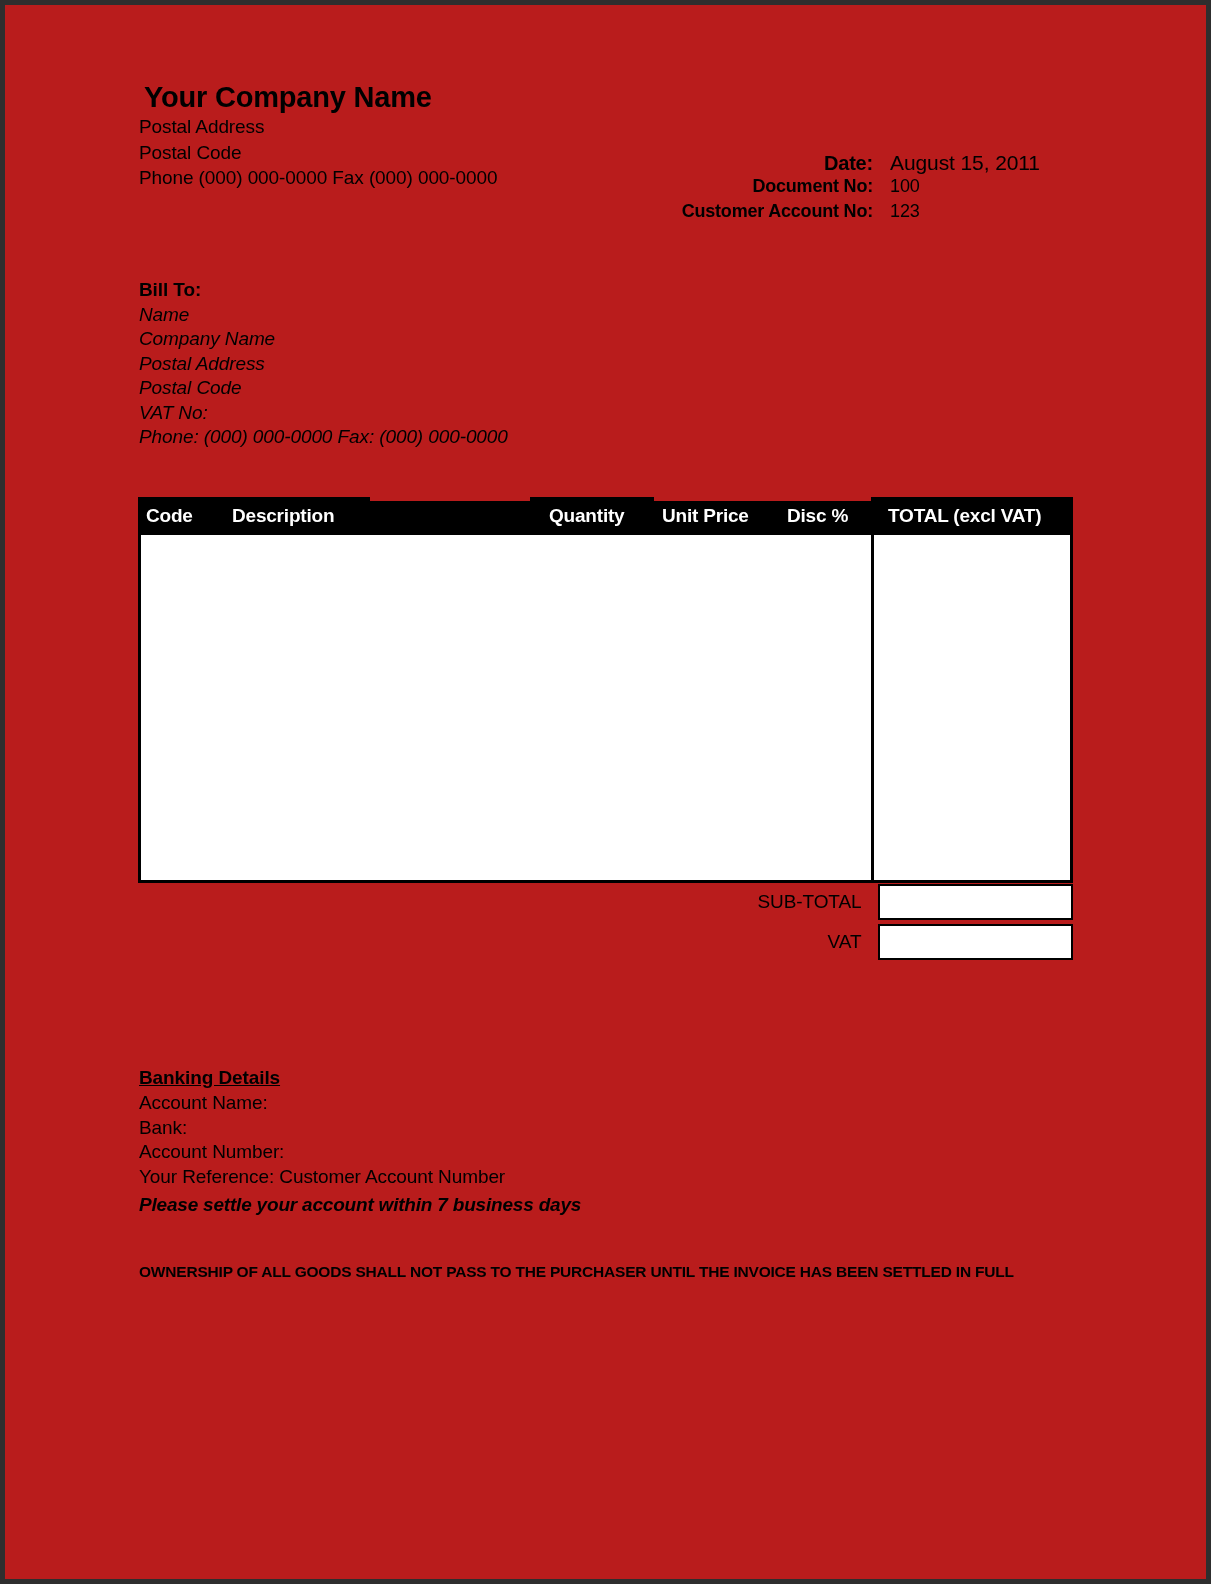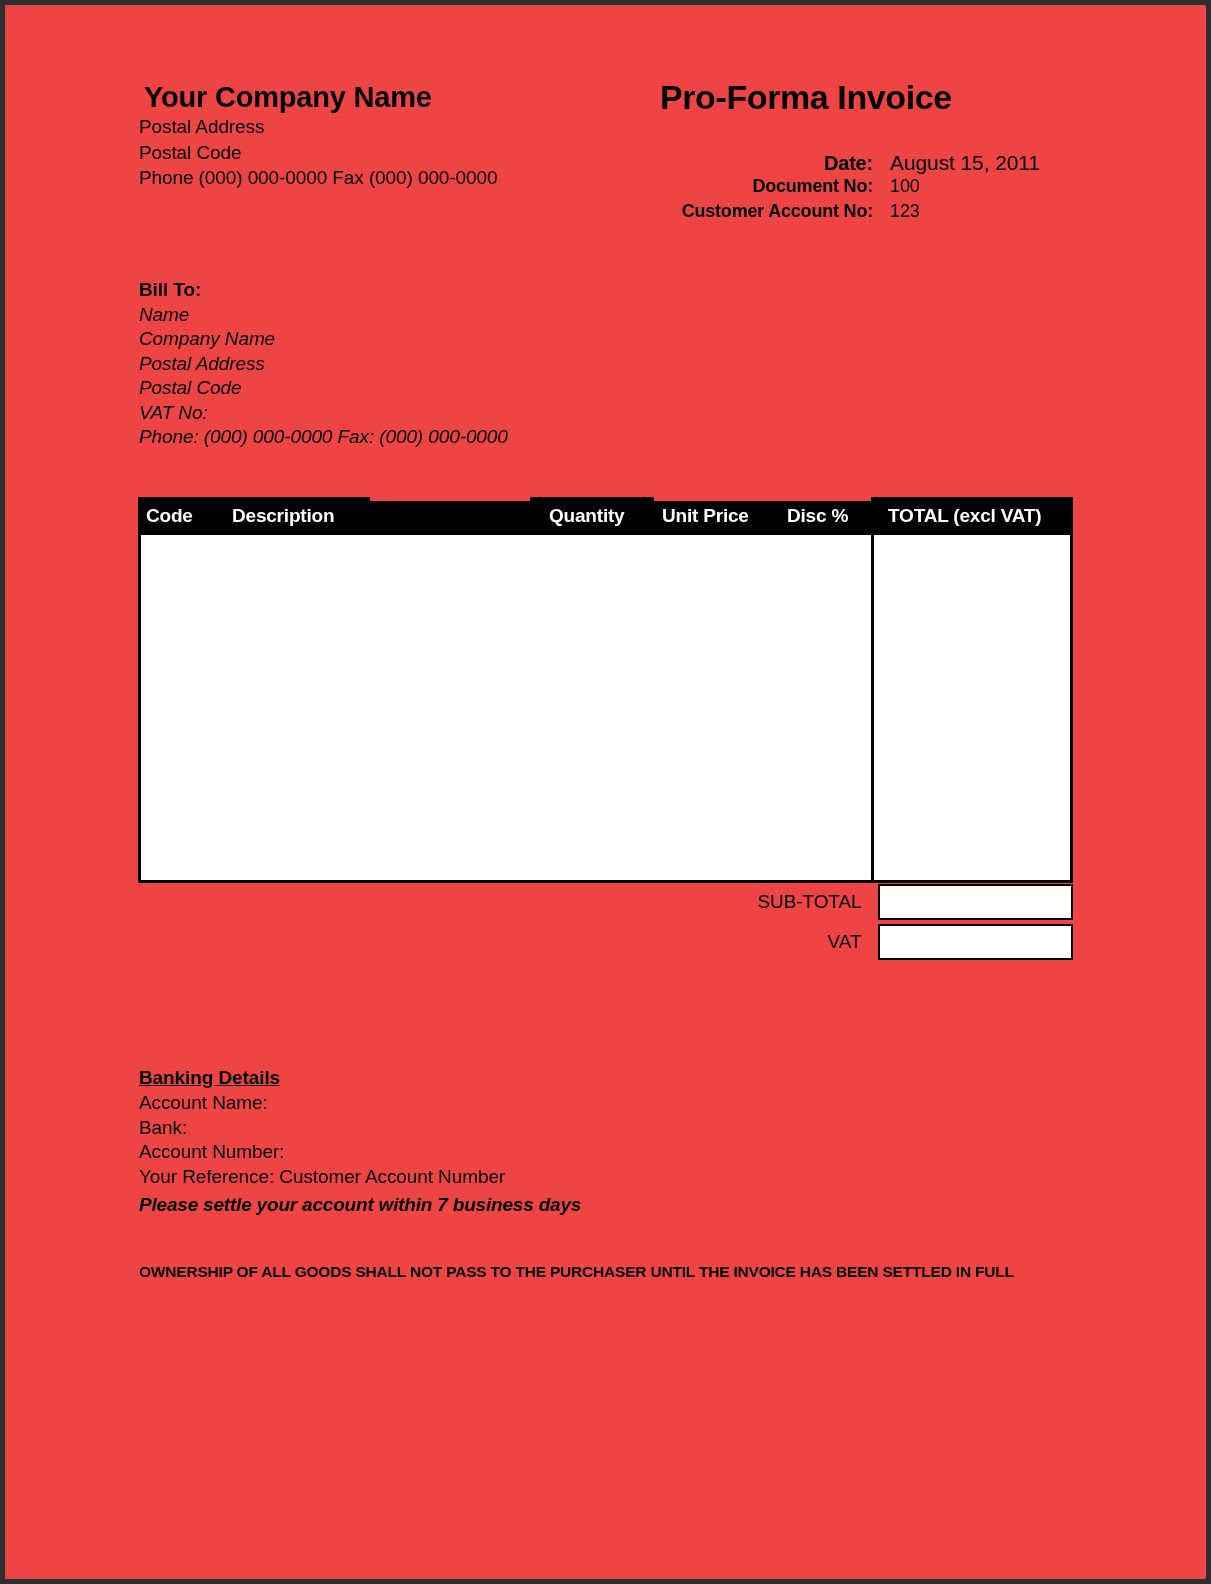--- a/index.html
+++ b/index.html
@@ -15,21 +15,21 @@
     color: #000000;
     -webkit-font-smoothing: antialiased;
   }
 
   
   #page {
     position: relative;
     box-sizing: border-box;
     width: 1211px;
     height: 1584px;
-    background: #ef4444;
+    background: #b91c1c;
     border: 5px solid #2e2e2e;
   }
   #sheet {
     position: absolute;
     left: 0; top: 0;
     width: 1201px;
     height: 1574px;
   }
 
   
@@ -241,21 +241,20 @@
 <div id="page">
   <div id="sheet">
 
     <div class="abs" id="company-block">
       <div id="company-name">Your Company Name</div>
       <div class="company-line">Postal Address</div>
       <div class="company-line">Postal Code</div>
       <div class="company-line">Phone (000) 000-0000   Fax (000) 000-0000</div>
     </div>
 
-    <div class="abs" id="invoice-title">Pro-Forma Invoice</div>
 
     <div class="abs" id="meta">
       <div class="meta-row first">
         <div class="meta-label">Date:</div>
         <div class="meta-value">August 15, 2011</div>
       </div>
       <div class="meta-row">
         <div class="meta-label">Document No:</div>
         <div class="meta-value">100</div>
       </div>

